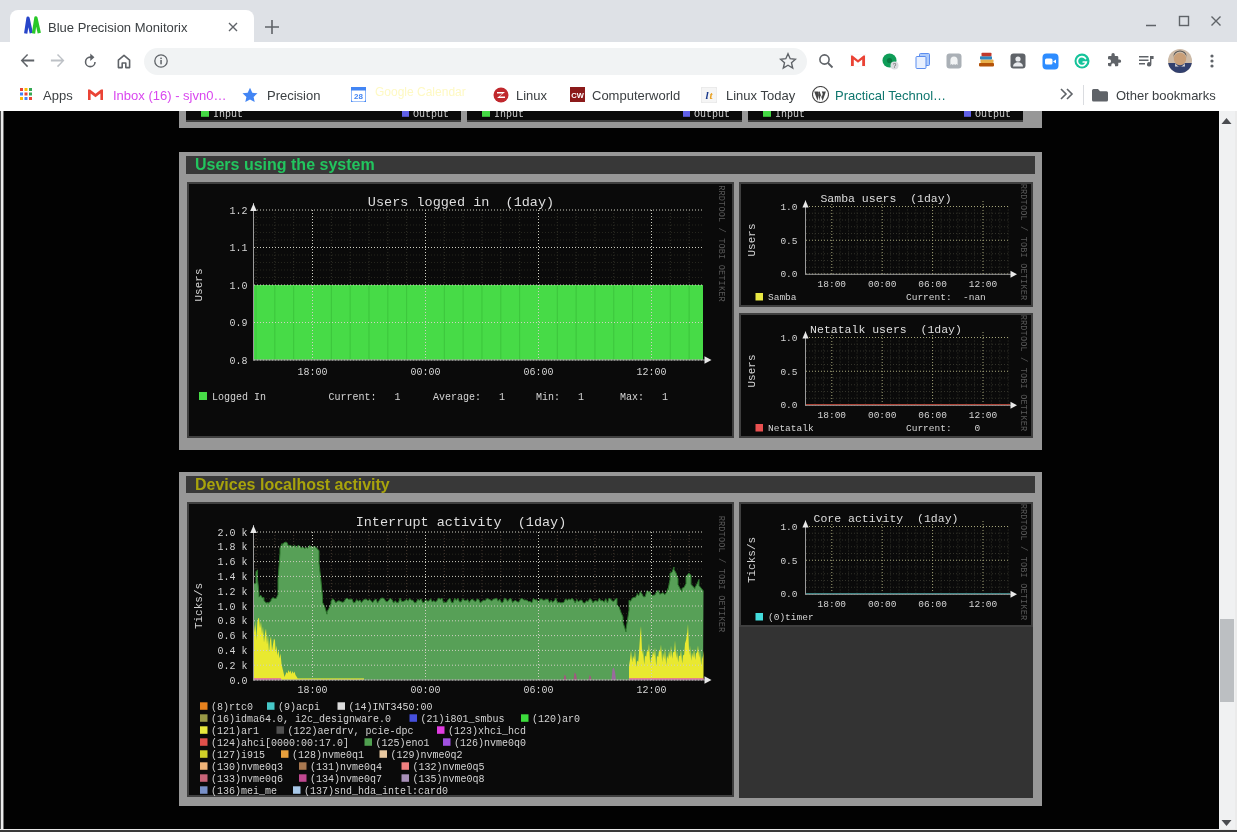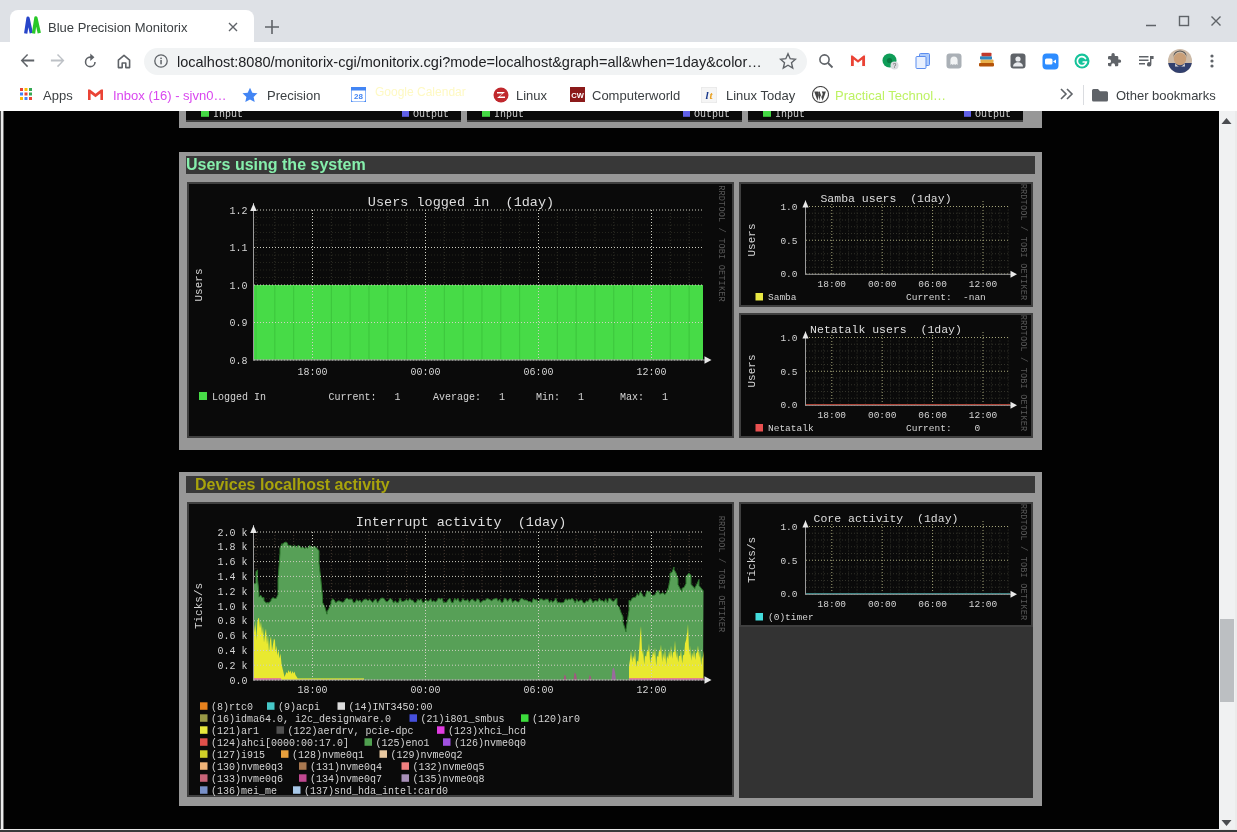--- a/index.html
+++ b/index.html
@@ -35,21 +35,20 @@
     </svg>
     <svg style="position:absolute;left:115px;top:52px" width="18" height="18" viewBox="0 0 18 18">
       <path d="M3.4 15.6 V8.2 L9 3.4 L14.6 8.2 V15.6 H10.8 V11 H7.2 V15.6 Z" fill="none" stroke="#5f6368" stroke-width="1.6" stroke-linejoin="round"></path>
     </svg>
     <div class="a" style="left:144px;top:47.5px;width:663px;height:27px;background:#f1f3f4;border-radius:13.5px"></div>
     <svg style="position:absolute;left:154px;top:54px" width="14" height="14" viewBox="0 0 14 14">
       <circle cx="7" cy="7" r="6.2" fill="none" stroke="#5f6368" stroke-width="1.3"></circle>
       <rect x="6.3" y="6" width="1.5" height="4.3" fill="#5f6368"></rect>
       <rect x="6.3" y="3.6" width="1.5" height="1.5" fill="#5f6368"></rect>
     </svg>
-    <div class="a" style="left:177px;top:53.5px;font-size:14.5px;color:#202124;white-space:pre">localhost:8080/monitorix-cgi/monitorix.cgi?mode=localhost&amp;graph=all&amp;when=1day&amp;color…</div>
     <svg style="position:absolute;left:779px;top:52px" width="18" height="18" viewBox="0 0 18 18">
       <path d="M9 1.8l2.2 4.9 5.3.5-4 3.6 1.2 5.2L9 13.2 4.3 16l1.2-5.2-4-3.6 5.3-.5z" fill="none" stroke="#5f6368" stroke-width="1.4"></path>
     </svg>
     <svg style="position:absolute;left:818px;top:53px" width="16" height="16" viewBox="0 0 16 16">
       <circle cx="6.5" cy="6.5" r="4.6" fill="none" stroke="#5f6368" stroke-width="1.6"></circle>
       <path d="M10 10 L14.5 14.5" stroke="#5f6368" stroke-width="1.8"></path>
     </svg>
     <svg style="position:absolute;left:850px;top:54px" width="16" height="13" viewBox="0 0 16 13">
       <rect x="0" y="0" width="16" height="13" rx="1.5" fill="#fff" stroke="#e8eaed" stroke-width="0.5"></rect>
       <path d="M1 1.5 V12 H3.8 V5.5 L8 8.8 L12.2 5.5 V12 H15 V1.5 H13.5 L8 6 L2.5 1.5z" fill="#EA4335"></path>
@@ -154,21 +153,21 @@
     <svg style="position:absolute;left:701px;top:87px" width="16" height="16" viewBox="0 0 16 16">
       <rect width="16" height="16" rx="2" fill="#f5f5f5" stroke="#ddd" stroke-width="0.8"></rect>
       <text x="4.5" y="12" font-size="11" font-weight="bold" font-style="italic" fill="#1a3a8c" font-family="Liberation Serif">l</text>
       <text x="8.5" y="12" font-size="11" font-weight="bold" font-style="italic" fill="#e8a020" font-family="Liberation Serif">t</text>
     </svg>
     <div class="a" style="left:726px;top:88px;font-size:13px;color:#3c4043;white-space:nowrap">Linux Today</div>
     <svg style="position:absolute;left:812px;top:86px" width="17" height="17" viewBox="0 0 17 17">
       <circle cx="8.5" cy="8.5" r="8" fill="#fff" stroke="#464646" stroke-width="1.1"></circle>
       <path d="M2.2 5.5l3.3 9.2L7 7.8 5.9 5.5H4.8 M6.5 5.5h1.2l2 5.8 1-3.2-.9-2.6h4.1l-3.2 9.3L8.6 9.5l-1.5 5.2z" fill="#464646"></path>
     </svg>
-    <div class="a" style="left:835px;top:88px;font-size:13px;color:#bef264;white-space:nowrap">Practical Technol…</div>
+    <div class="a" style="left:835px;top:88px;font-size:13px;color:#0f766e;white-space:nowrap">Practical Technol…</div>
     <svg style="position:absolute;left:1060px;top:88px" width="14" height="12" viewBox="0 0 14 12">
       <path d="M1 1l5 5-5 5M7 1l5 5-5 5" stroke="#5f6368" stroke-width="1.6" fill="none"></path>
     </svg>
     <div class="a" style="left:1083px;top:85px;width:1px;height:20px;background:#dadce0"></div>
     <svg style="position:absolute;left:1091px;top:88px" width="18" height="14" viewBox="0 0 18 14">
       <path d="M1 2.5 a1.5 1.5 0 0 1 1.5-1.5 H7 l2 2.2 h6.5 A1.5 1.5 0 0 1 17 4.7 V12 a1.5 1.5 0 0 1-1.5 1.5 h-13 A1.5 1.5 0 0 1 1 12z" fill="#5f6368"></path>
     </svg>
     <div class="a" style="left:1116px;top:88px;font-size:13px;color:#3c4043;white-space:nowrap">Other bookmarks</div>
     <div class="a" id="content" style="left:0;top:111px;width:1237px;height:721px;background:#020202;overflow:hidden">
       <div class="a" style="left:179px;top:0.0px;width:863px;height:17.0px;background:#979797"></div>
@@ -187,21 +186,21 @@
         <text xml:space="preserve" x="227" y="5.8" font-family="&quot;Liberation Mono&quot;, monospace" font-size="10" fill="#d0d0d0" text-anchor="start">Output</text>
       </svg>
       <div class="a" style="left:748px;top:0.0px;width:275px;height:11.2px;background:#0a0a0a;border-bottom:2px solid #3f3f3f"></div>
       <svg style="position:absolute;left:748px;top:0px" width="275" height="11" viewBox="0 0 275 11">
         <rect x="15" y="-1.2" width="8" height="7" fill="#44D944"></rect>
         <text xml:space="preserve" x="27" y="5.8" font-family="&quot;Liberation Mono&quot;, monospace" font-size="10" fill="#d0d0d0" text-anchor="start">Input</text>
         <rect x="216" y="-1.2" width="7" height="7" fill="#6060E8"></rect>
         <text xml:space="preserve" x="227" y="5.8" font-family="&quot;Liberation Mono&quot;, monospace" font-size="10" fill="#d0d0d0" text-anchor="start">Output</text>
       </svg>
       <div class="a" style="left:179px;top:40.5px;width:863px;height:298.0px;background:#979797"></div>
-      <div class="a" style="left:186px;top:45.0px;width:849px;height:17.5px;background:#383838;font-weight:bold;font-size:16px;color:#86efac;line-height:17px;">Users using the system</div>
+      <div class="a" style="left:186px;top:45.0px;width:849px;height:17.5px;background:#383838;font-weight:bold;font-size:16px;color:#22c55e;line-height:17px;padding-left:9px">Users using the system</div>
       <svg style="position:absolute;left:187px;top:70.5px" width="547" height="256" viewBox="0 0 547 256">
         <rect x="0" y="0" width="547" height="256" fill="#0a0a0a"></rect>
         <rect x="1" y="1" width="545" height="254" fill="none" stroke="#3f3f3f" stroke-width="2"></rect>
         <line x1="69.01" y1="28" x2="69.01" y2="178" stroke="#32322a" stroke-width="1" stroke-dasharray="1 2"></line>
         <line x1="87.84" y1="28" x2="87.84" y2="178" stroke="#32322a" stroke-width="1" stroke-dasharray="1 2"></line>
         <line x1="106.67" y1="28" x2="106.67" y2="178" stroke="#32322a" stroke-width="1" stroke-dasharray="1 2"></line>
         <line x1="144.32999999999998" y1="28" x2="144.32999999999998" y2="178" stroke="#32322a" stroke-width="1" stroke-dasharray="1 2"></line>
         <line x1="163.15999999999997" y1="28" x2="163.15999999999997" y2="178" stroke="#32322a" stroke-width="1" stroke-dasharray="1 2"></line>
         <line x1="181.98999999999995" y1="28" x2="181.98999999999995" y2="178" stroke="#32322a" stroke-width="1" stroke-dasharray="1 2"></line>
         <line x1="200.81999999999994" y1="28" x2="200.81999999999994" y2="178" stroke="#32322a" stroke-width="1" stroke-dasharray="1 2"></line>

